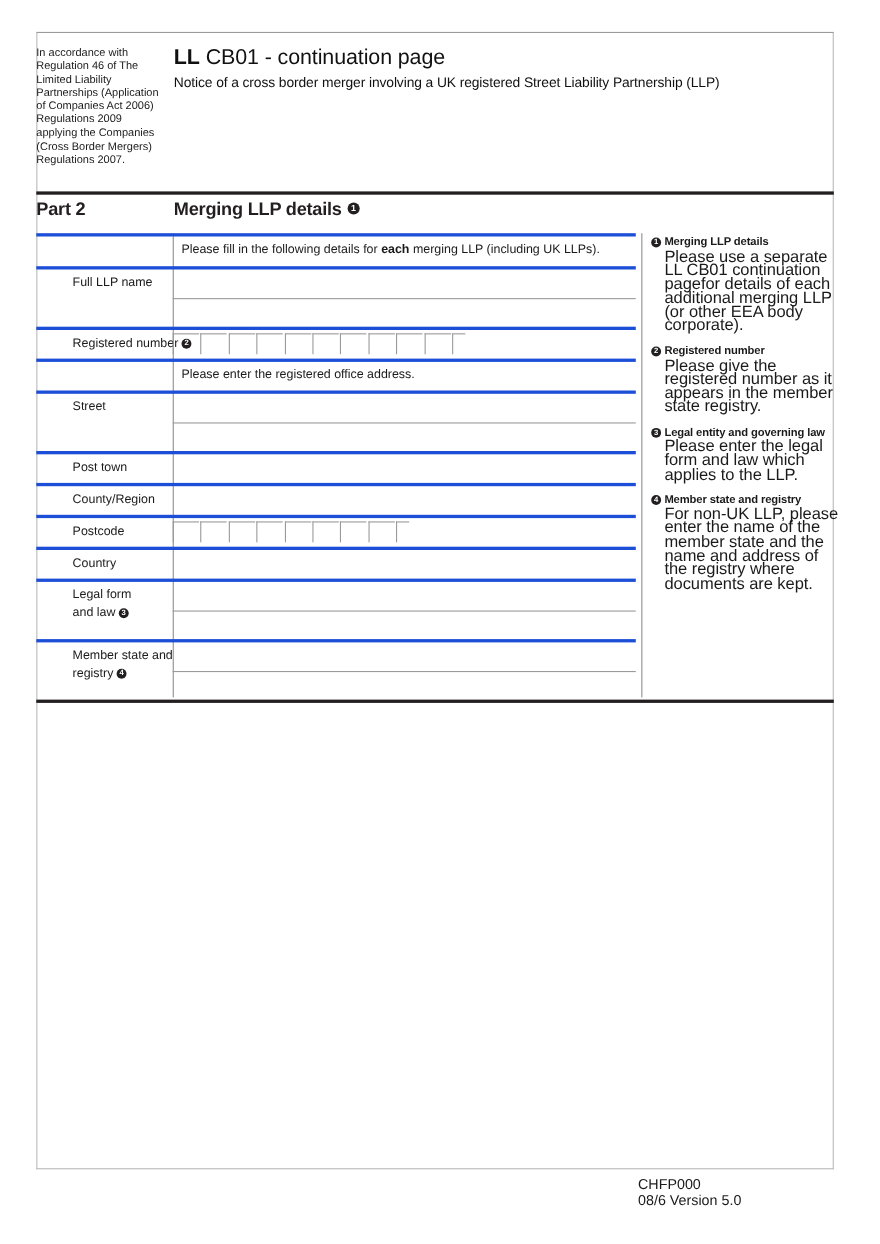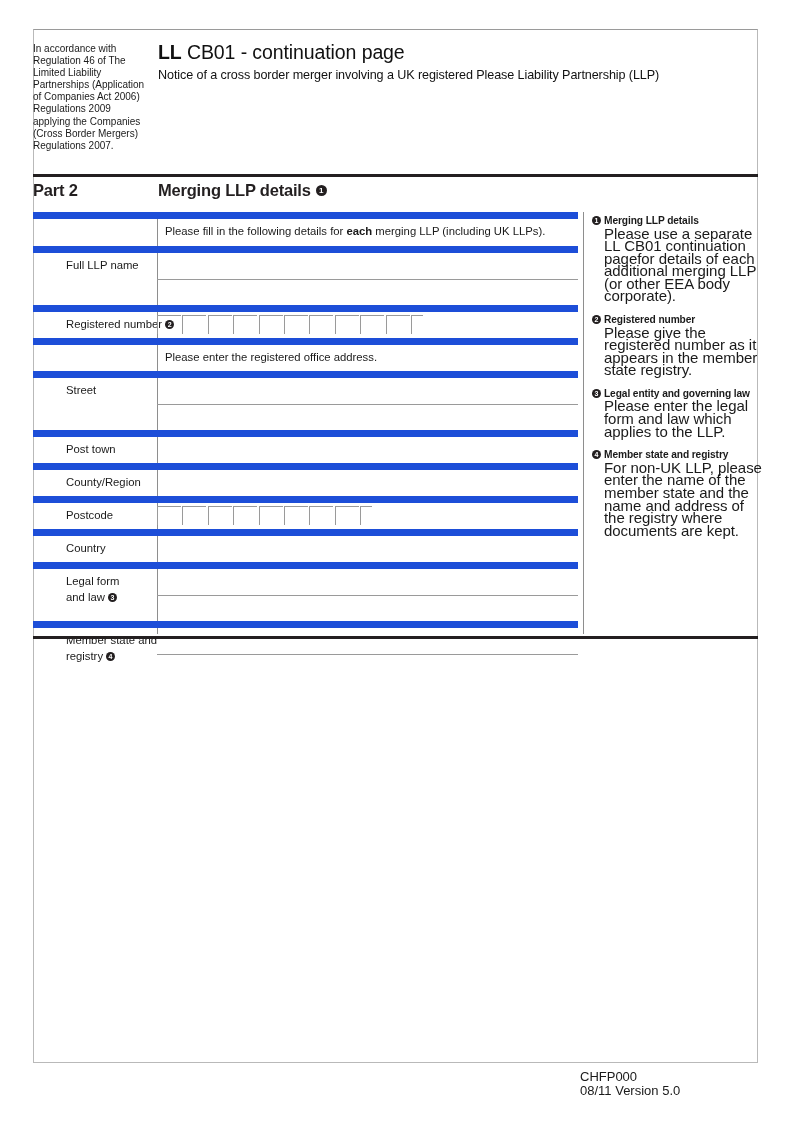--- a/index.html
+++ b/index.html
@@ -179,21 +179,21 @@
     height: 422px;
     background: #8e8e8e;
   }
 
   .row {
     position: relative;
     box-sizing: border-box;
   }
   
   .row.full-rule {
-    border-top: 7px solid #1d4ed8;
+    border-top: 3px solid #1d4ed8;
   }
   
   .row.field-rule::before {
     content: "";
     position: absolute;
     left: 124px;
     right: 0;
     top: 0;
     height: 1px;
     background: #9a9a9a;
@@ -277,21 +277,21 @@
 <body>
 
 <div class="page">
 
   <div class="page-frame"></div>
 
   <div class="header">
     <div class="reg-note">In accordance with Regulation 46 of The Limited Liability Partnerships (Application of Companies Act 2006) Regulations 2009 applying the Companies (Cross Border Mergers) Regulations 2007.</div>
     <div class="title-block">
       <div class="form-title"><span class="code">LL</span><span> CB01 - continuation page</span></div>
-      <div class="form-subtitle">Notice of a cross border merger involving a UK registered Please Liability Partnership (LLP)</div>
+      <div class="form-subtitle">Notice of a cross border merger involving a UK registered Street Liability Partnership (LLP)</div>
     </div>
   </div>
 
   <div class="part-rule top"></div>
   <div class="part-head">
     <div class="part-label">Part 2</div>
     <div class="part-title"><span>Merging LLP details</span><span class="marker in-title">1</span></div>
   </div>
 
   <div class="col-divider"></div>
@@ -425,16 +425,16 @@
         <div class="note-body">Please enter the legal form and law which applies to the LLP.</div>
       </div>
       <div class="note">
         <div class="note-title"><span class="note-marker">4</span><span>Member state and registry</span></div>
         <div class="note-body">For non-UK LLP, please enter the name of the member state and the name and address of the registry where documents are kept.</div>
       </div>
     </div>
 
   <div class="footer">
     <div>CHFP000</div>
-    <div>08/11 Version 5.0</div>
+    <div>08/6 Version 5.0</div>
   </div>
 
 </div>
 
 </body></html>

